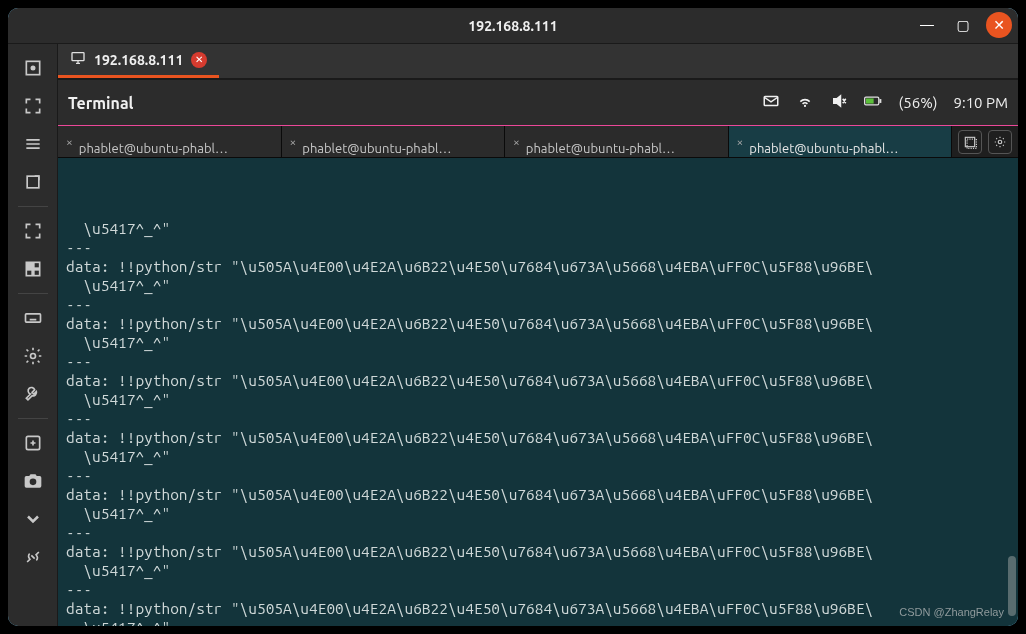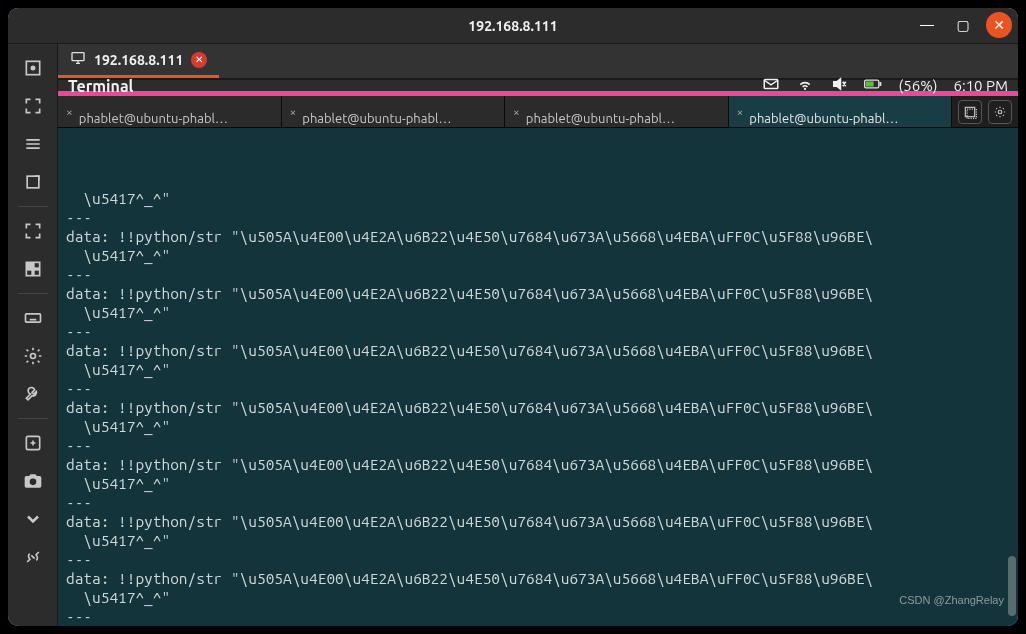--- a/index.html
+++ b/index.html
@@ -107,27 +107,27 @@
     width: 16px; height: 16px;
     border-radius: 50%;
     background: #d63b2f;
     display: flex;
     align-items: center;
     justify-content: center;
     font-size: 10px;
     color: #fff;
   }
   .appbar {
-    height: 16px;
+    height: 46px;
     background: #2c2c2c;
     display: flex;
     align-items: center;
     padding: 0 10px;
     color: #f0f0f0;
-    border-bottom: 5px solid #ec4899;
+    border-bottom: 1px solid #ec4899;
   }
   .appbar .app-title {
     font-size: 16px;
     font-weight: 700;
   }
   .appbar .spacer { flex: 1; }
   .status {
     display: flex;
     align-items: center;
     gap: 16px;
@@ -198,21 +198,21 @@
   .scrollbar {
     position: absolute;
     right: 2px; bottom: 10px;
     width: 8px; height: 60px;
     background: #6a7a7d;
     border-radius: 4px;
     opacity: 0.8;
   }
   .watermark {
     position: absolute;
-    right: 14px; bottom: 16px;
+    right: 14px; bottom: 4px;
     font-size: 11px;
     color: #8f9a9c;
     font-family: sans-serif;
     margin-top: 48px;
   }
 </style>
 </head>
 <body>
 
 <div class="window">
@@ -343,21 +343,21 @@
               </svg>
           </span>
           <span>
             <svg viewBox="0 0 28 16">
                 <rect x="1" y="2" width="22" height="12" rx="2" fill="none" stroke="#e0e0e0" stroke-width="2"></rect>
                 <rect x="3" y="4" width="12" height="8" fill="#5bbf3a"></rect>
                 <rect x="24" y="5" width="3" height="6" fill="#e0e0e0"></rect>
               </svg>
           </span>
           <span>(56%)</span>
-          <span>6:10 PM</span>
+          <span>9:10 PM</span>
         </div>
       </div>
 
       <div class="termtabs">
 
         <div id="ttabs-slot" style="display:contents"><div class="ttab">
               <span class="tclose">×</span>
               <span class="tx">phablet@ubuntu-phabl…</span>
             </div><div class="ttab">
               <span class="tclose">×</span>

